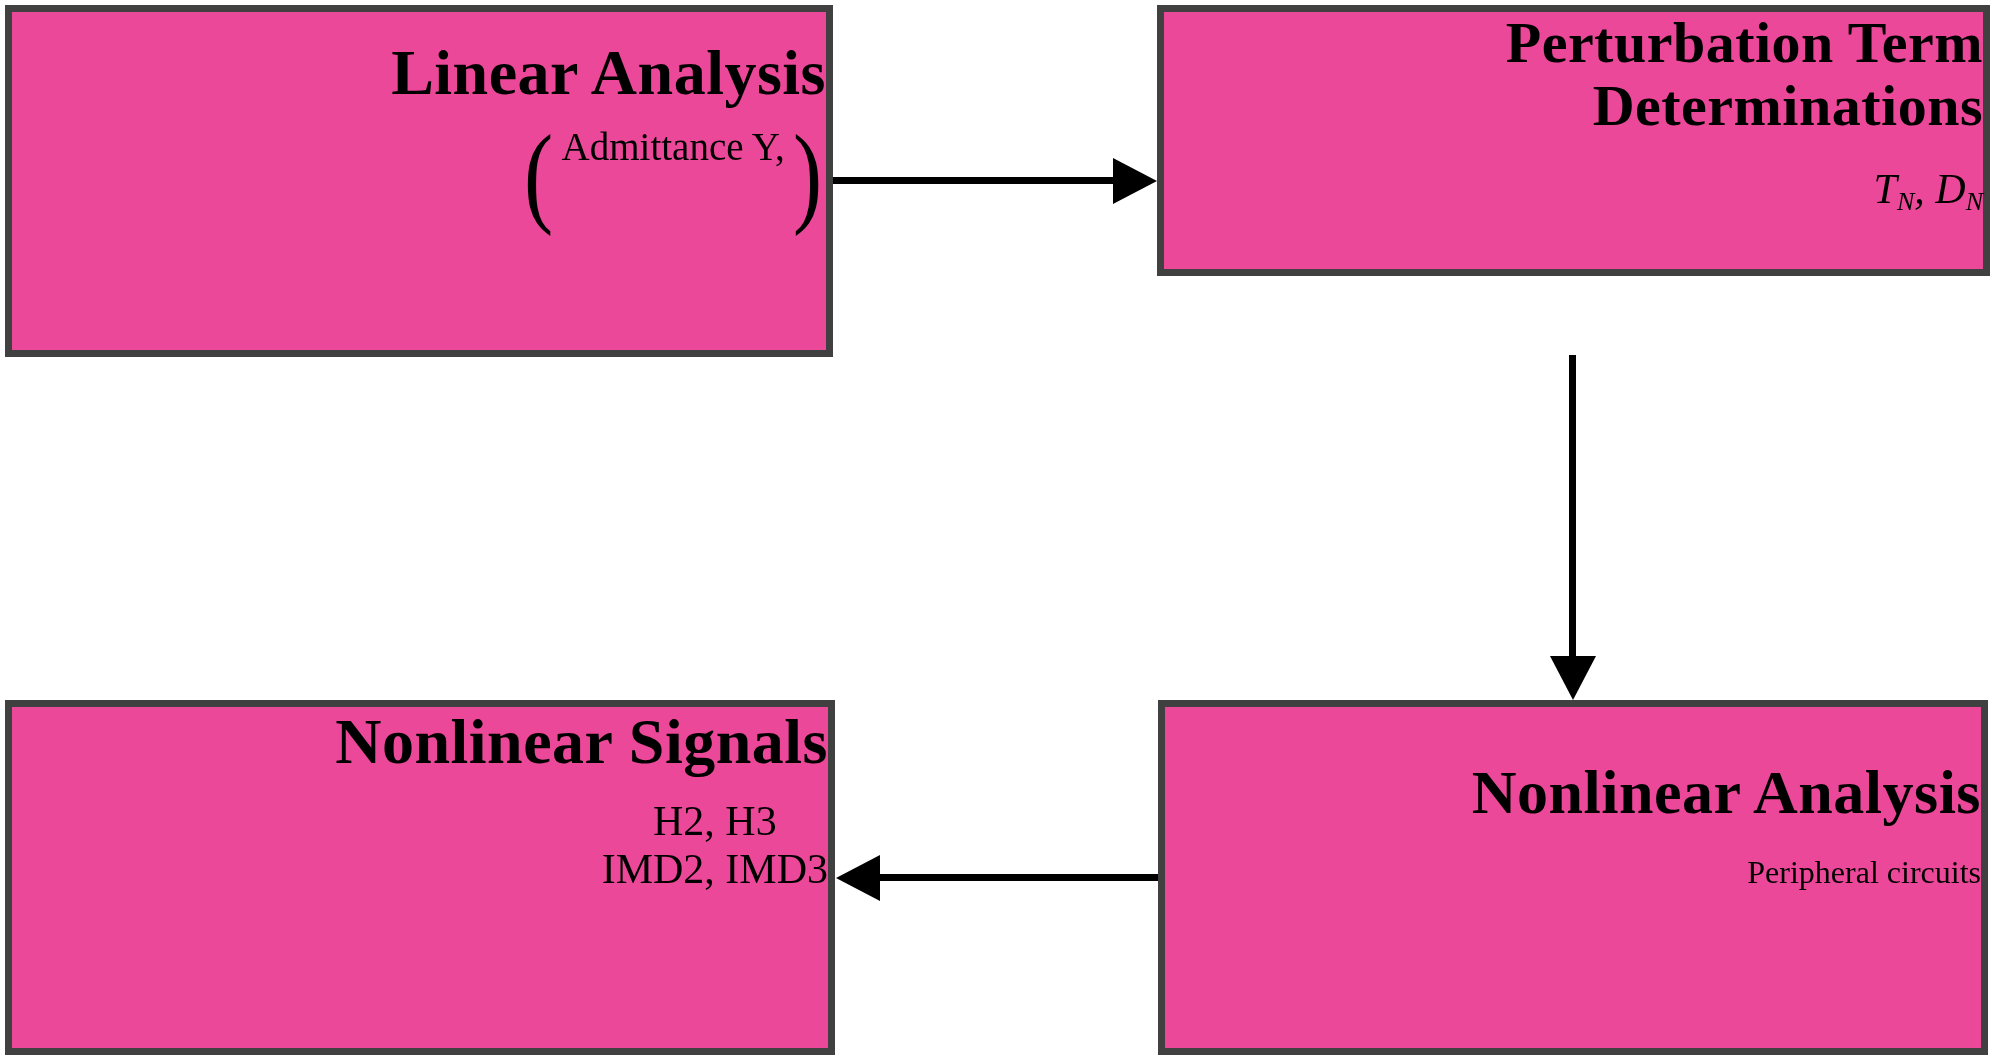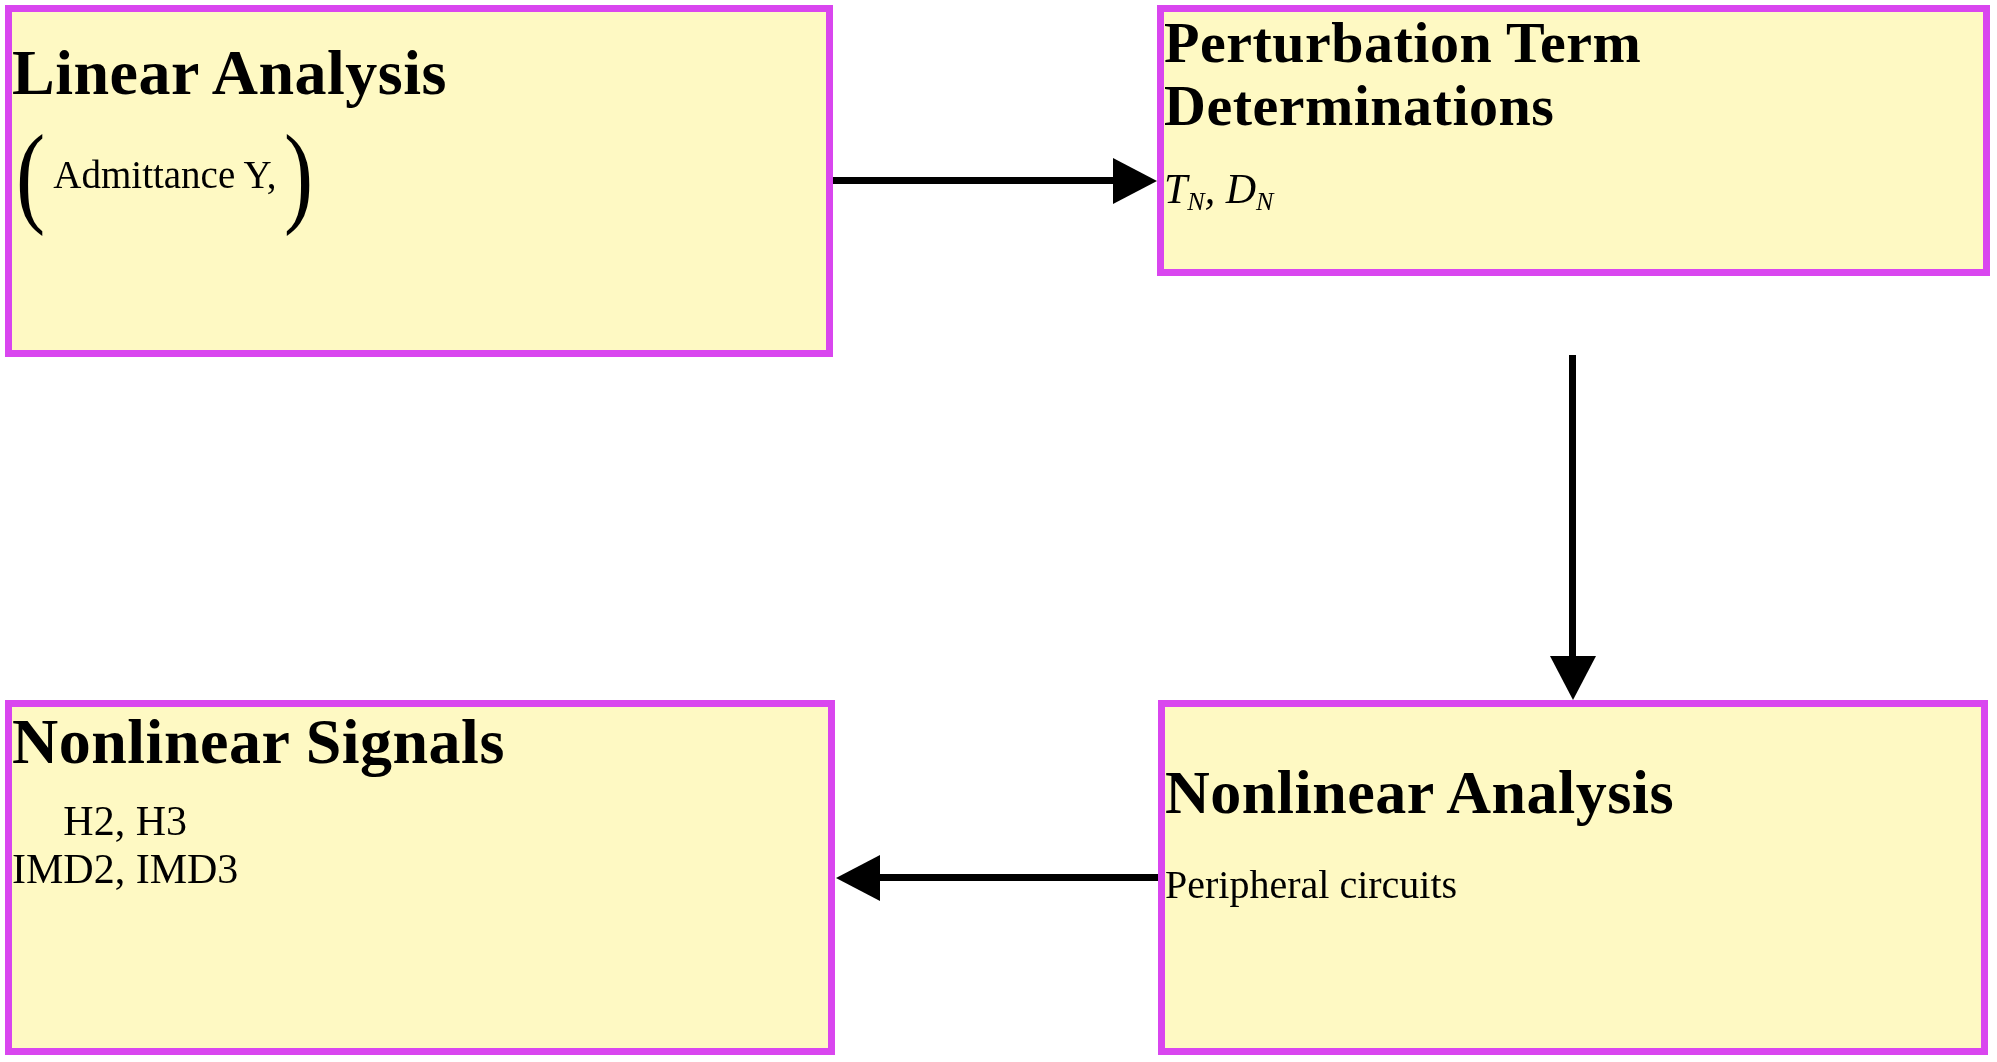--- a/index.html
+++ b/index.html
@@ -14,25 +14,25 @@
     height: 1062px;
     background: #ffffff;
     font-family: "Liberation Serif", "DejaVu Serif", serif;
     overflow: hidden;
   }
 
   
   .node {
     position: absolute;
     box-sizing: border-box;
-    border: 7px solid #d946ef;
-    background: #fef9c3;
+    border: 7px solid #404040;
+    background: #ec4899;
     display: flex;
     flex-direction: column;
-    align-items: flex-start;
+    align-items: flex-end;
     justify-content: flex-start;
     text-align: center;
   }
   .node-title {
     font-weight: bold;
     font-size: 61px;
     line-height: 1.08;
     letter-spacing: 0.5px;
     color: #000000;
     white-space: nowrap;
@@ -71,21 +71,21 @@
     font-size: 112px;
     line-height: 0.92;
     font-weight: 300;
     display: flex;
     align-items: center;
     color: #000000;
     transform: scaleX(0.78);
   }
   .paren-inner {
     display: flex;
-    flex-direction: column;
+    flex-direction: row;
     justify-content: center;
     padding: 0 4px;
   }
   .paren-inner .line {
     font-size: 39px;
     line-height: 1.22;
     white-space: nowrap;
   }
   .mathvar { font-style: italic; font-family: "Liberation Serif","DejaVu Serif",serif; }
 
@@ -102,21 +102,21 @@
   }
   #node-nonlinear-signals .node-title { font-size: 64px; }
   #node-nonlinear-signals .node-sub { margin-top: 22px; font-size: 42px; }
 
   
   #node-nonlinear-analysis {
     left: 1158px; top: 700px; width: 830px; height: 355px;
     padding-top: 52px;
   }
   #node-nonlinear-analysis .node-title { font-size: 62px; }
-  #node-nonlinear-analysis .node-sub { margin-top: 36px; font-size: 40px; }
+  #node-nonlinear-analysis .node-sub { margin-top: 28px; font-size: 32px; }
 
   
   .arrow { position: absolute; }
   .arrow-line-h {
     position: absolute;
     height: 7px;
     background: #000000;
   }
   .arrow-line-v {
     position: absolute;

